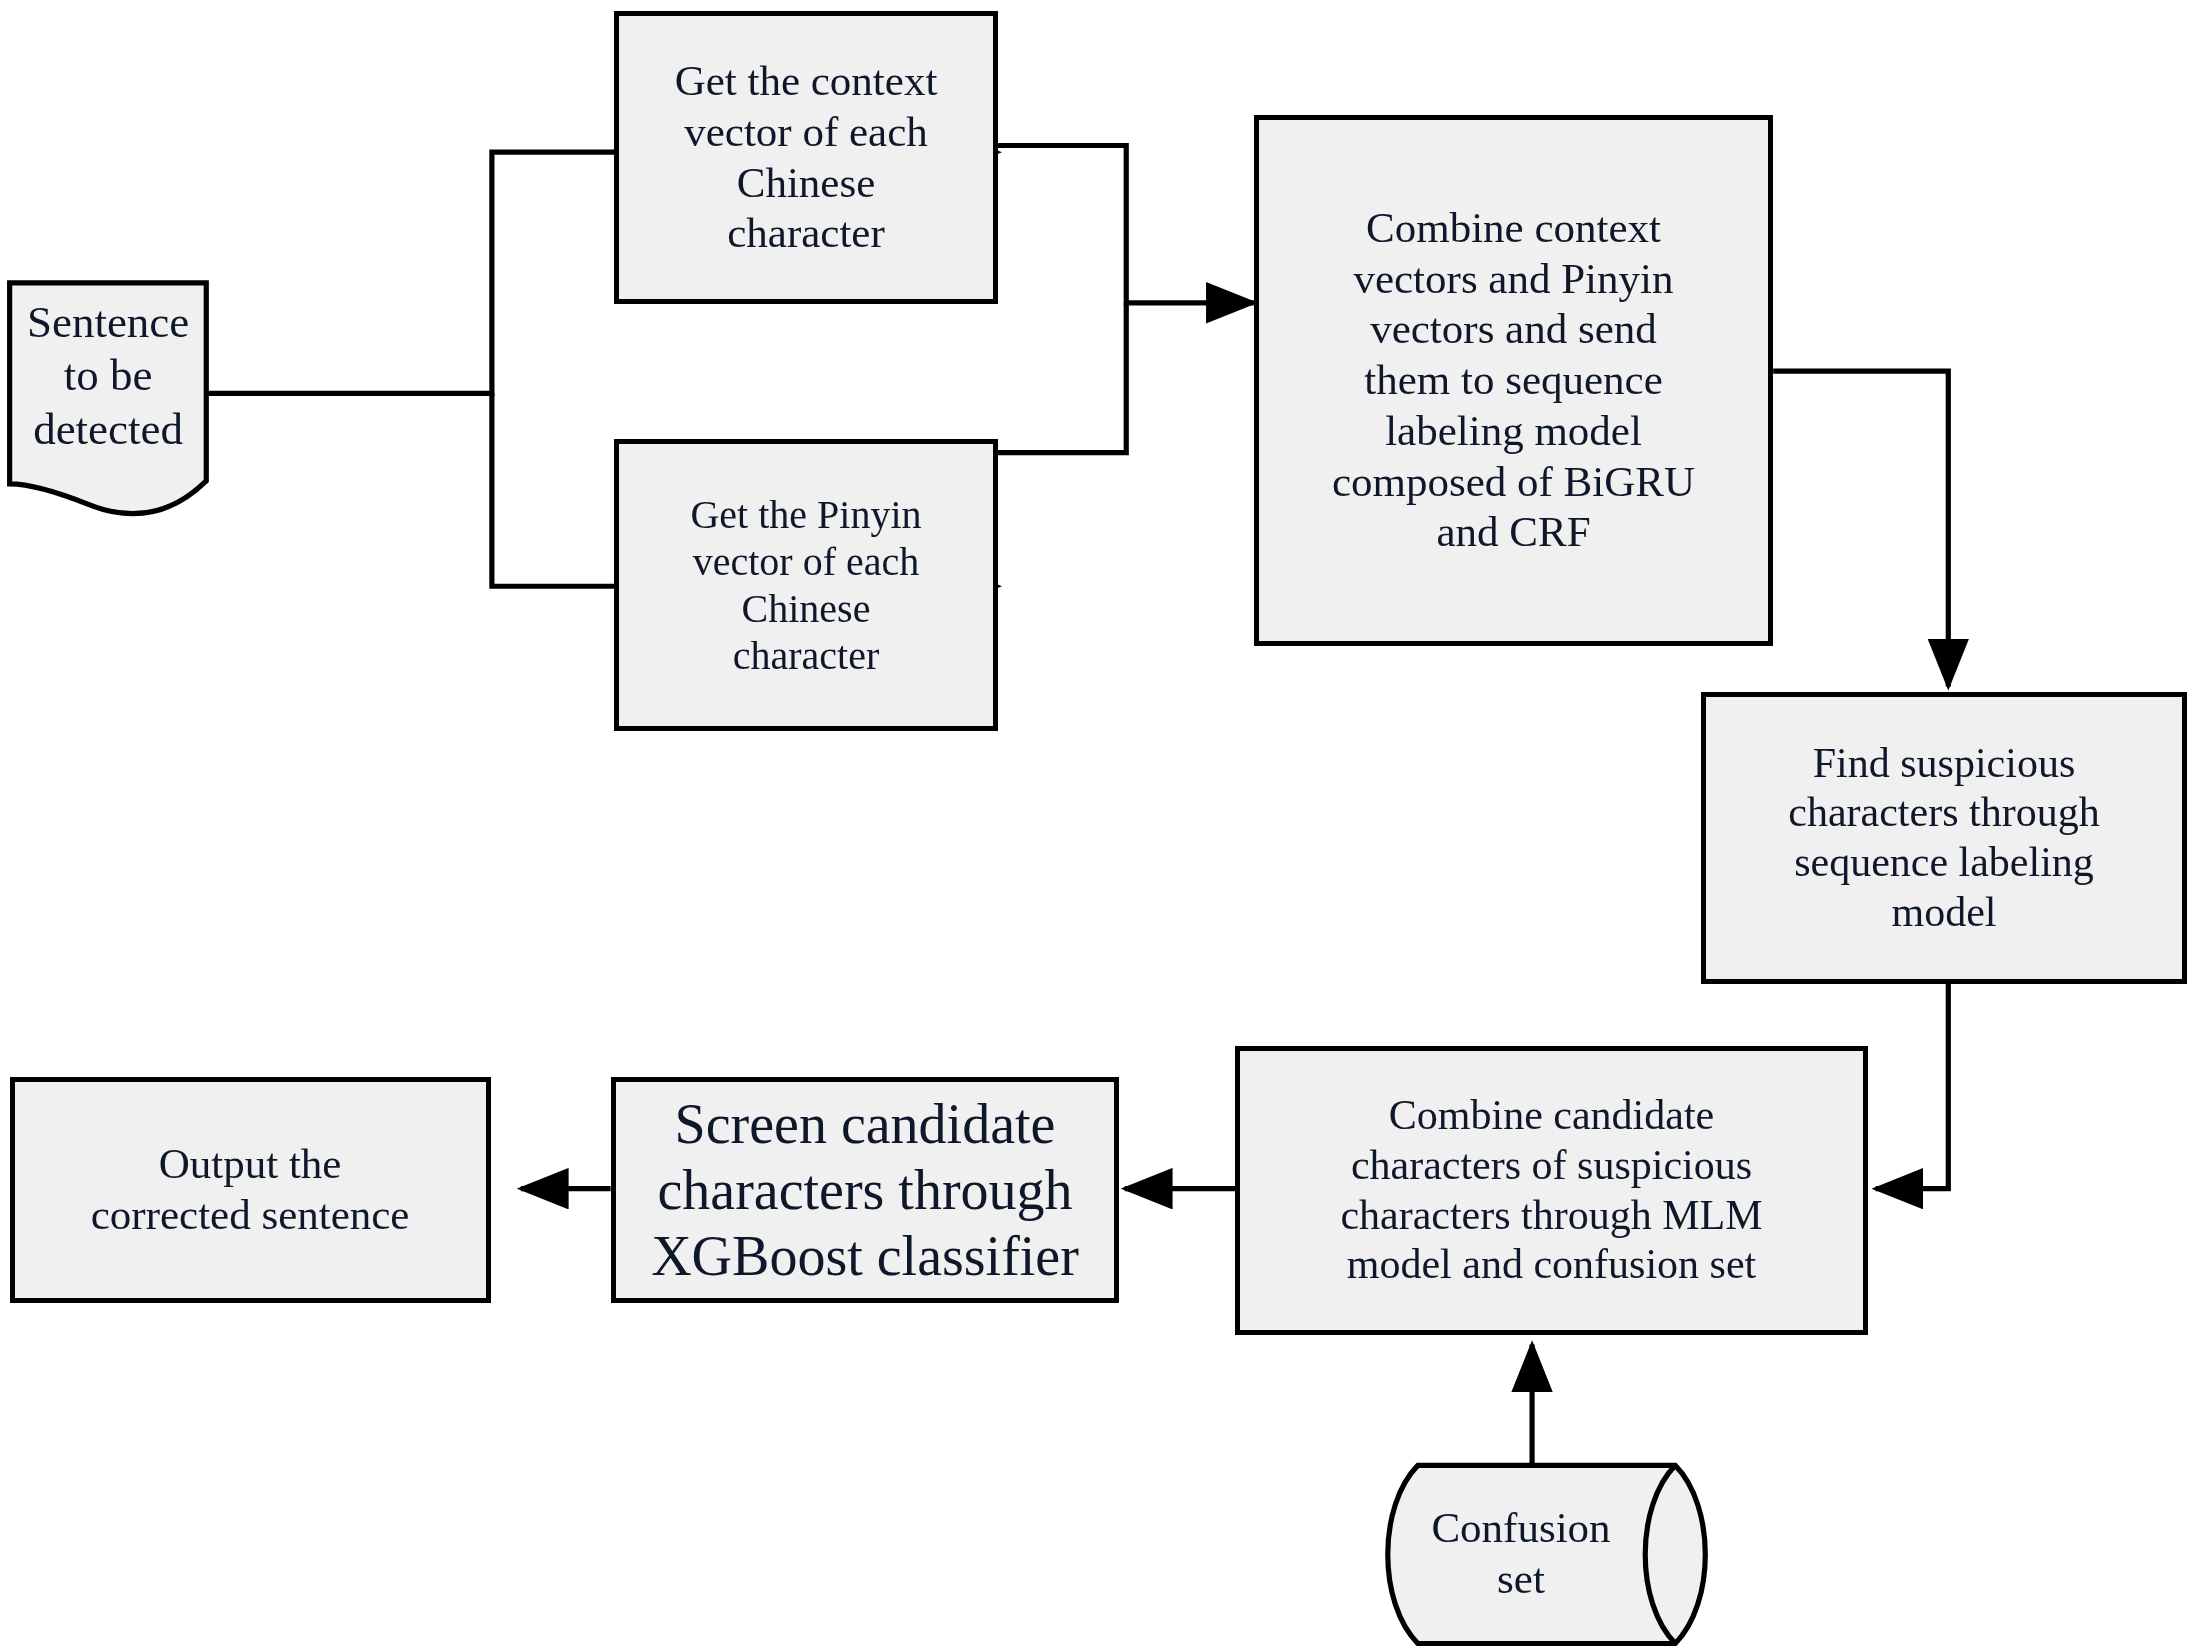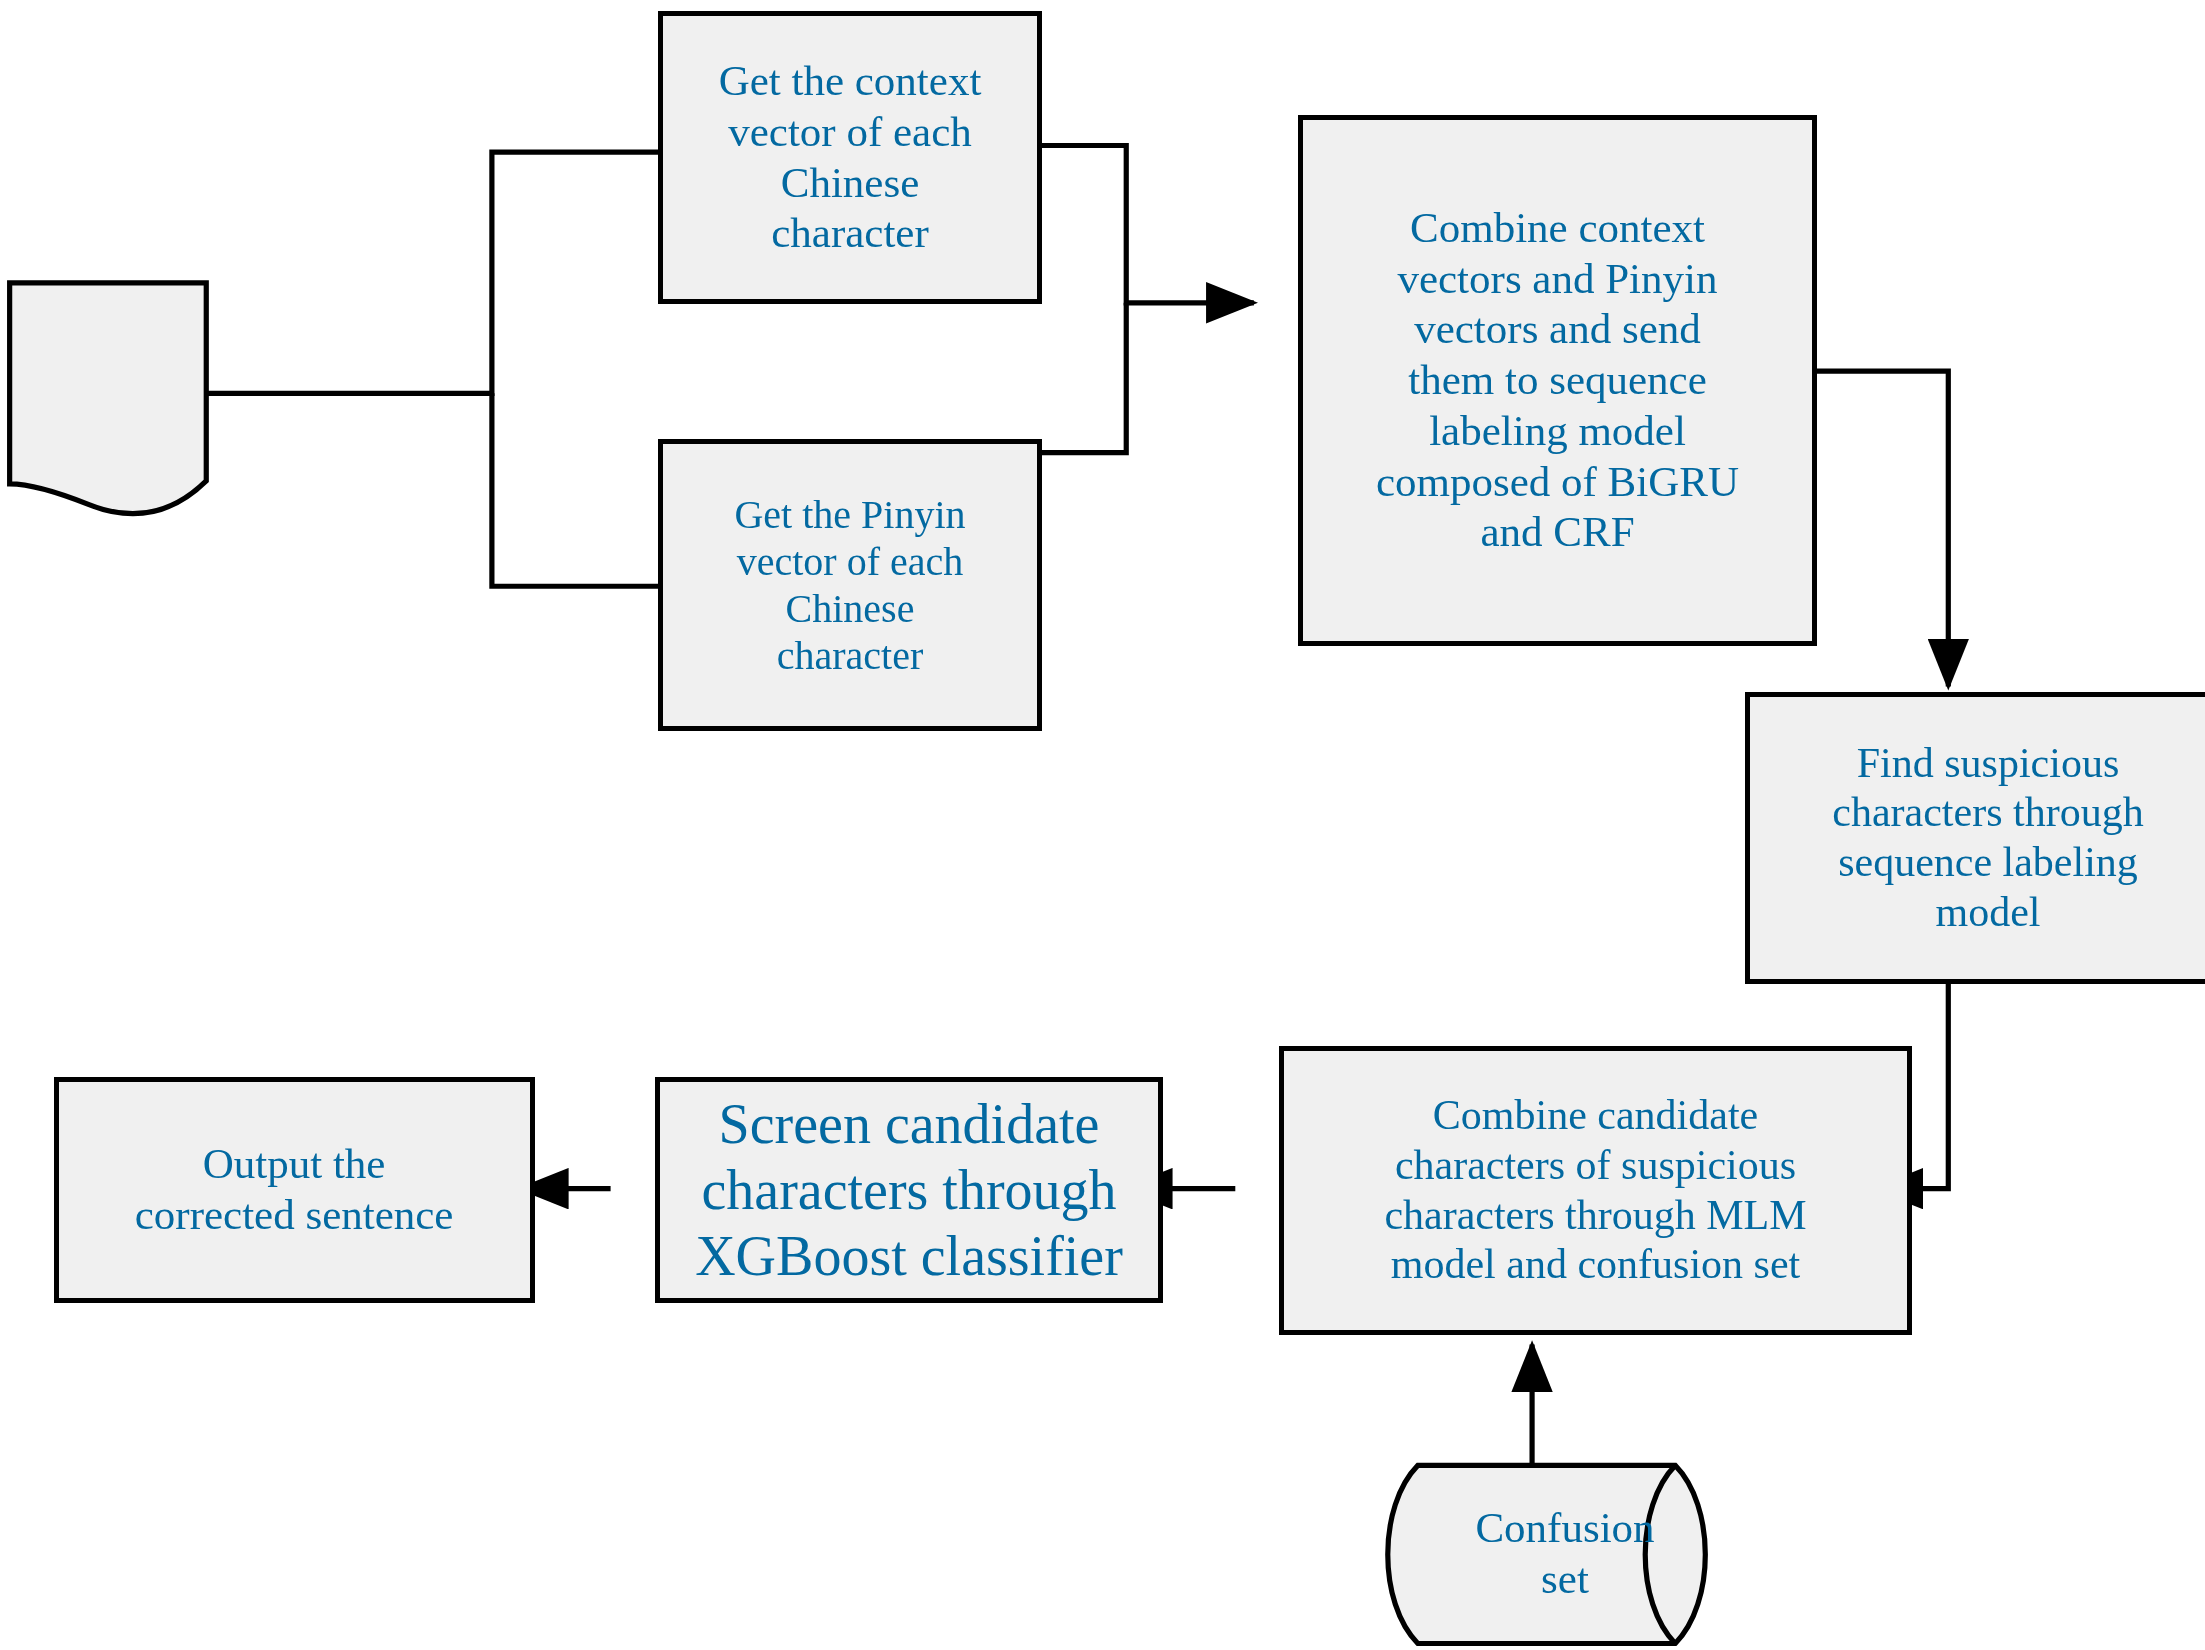--- a/index.html
+++ b/index.html
@@ -22,25 +22,24 @@
     width: 2205px;
     height: 1651px;
   }
   .node {
     position: absolute;
     box-sizing: border-box;
     display: flex;
     align-items: center;
     justify-content: flex-end;
     text-align: center;
-    color: #0369a1;
+    color: #0f172a;
     line-height: 1.18;
     white-space: pre-line;
     z-index: 5;
-    margin-left: 44px;
   }
   .rect-node {
     background: #f0f0f0;
     border: 5.2px solid #000000;
   }
   .shape-node {
     background: transparent;
     border: none;
   }
   .label {
@@ -83,20 +82,24 @@
 
     <path d="M2626,1325 L2626,1602 L2528,1602" fill="none" stroke="#000000" stroke-width="7" stroke-linejoin="miter" marker-end="url(#arrowhead)"></path>
 
     <path d="M1665,1602 L1516,1602" fill="none" stroke="#000000" stroke-width="7" marker-end="url(#arrowhead)"></path>
 
     <path d="M823,1602 L702,1602" fill="none" stroke="#000000" stroke-width="7" marker-end="url(#arrowhead)"></path>
 
     <path d="M2065,1972 L2065,1812" fill="none" stroke="#000000" stroke-width="7" marker-end="url(#arrowhead)"></path>
   </svg>
 
+  <div class="node shape-node" style="left:9.6px; top:283px; width:197px; height:186px; font-size:45px;">
+    <span class="label">Sentence to be
+detected</span>
+  </div>
 
   <div class="node rect-node" style="left:614px; top:11px; width:384px; height:293px; font-size:43px;">
     <span class="label">Get the context
 vector of each
 Chinese
 character</span>
   </div>
 
   <div class="node rect-node" style="left:614px; top:439px; width:384px; height:292px; font-size:40px;">
     <span class="label">Get the Pinyin

